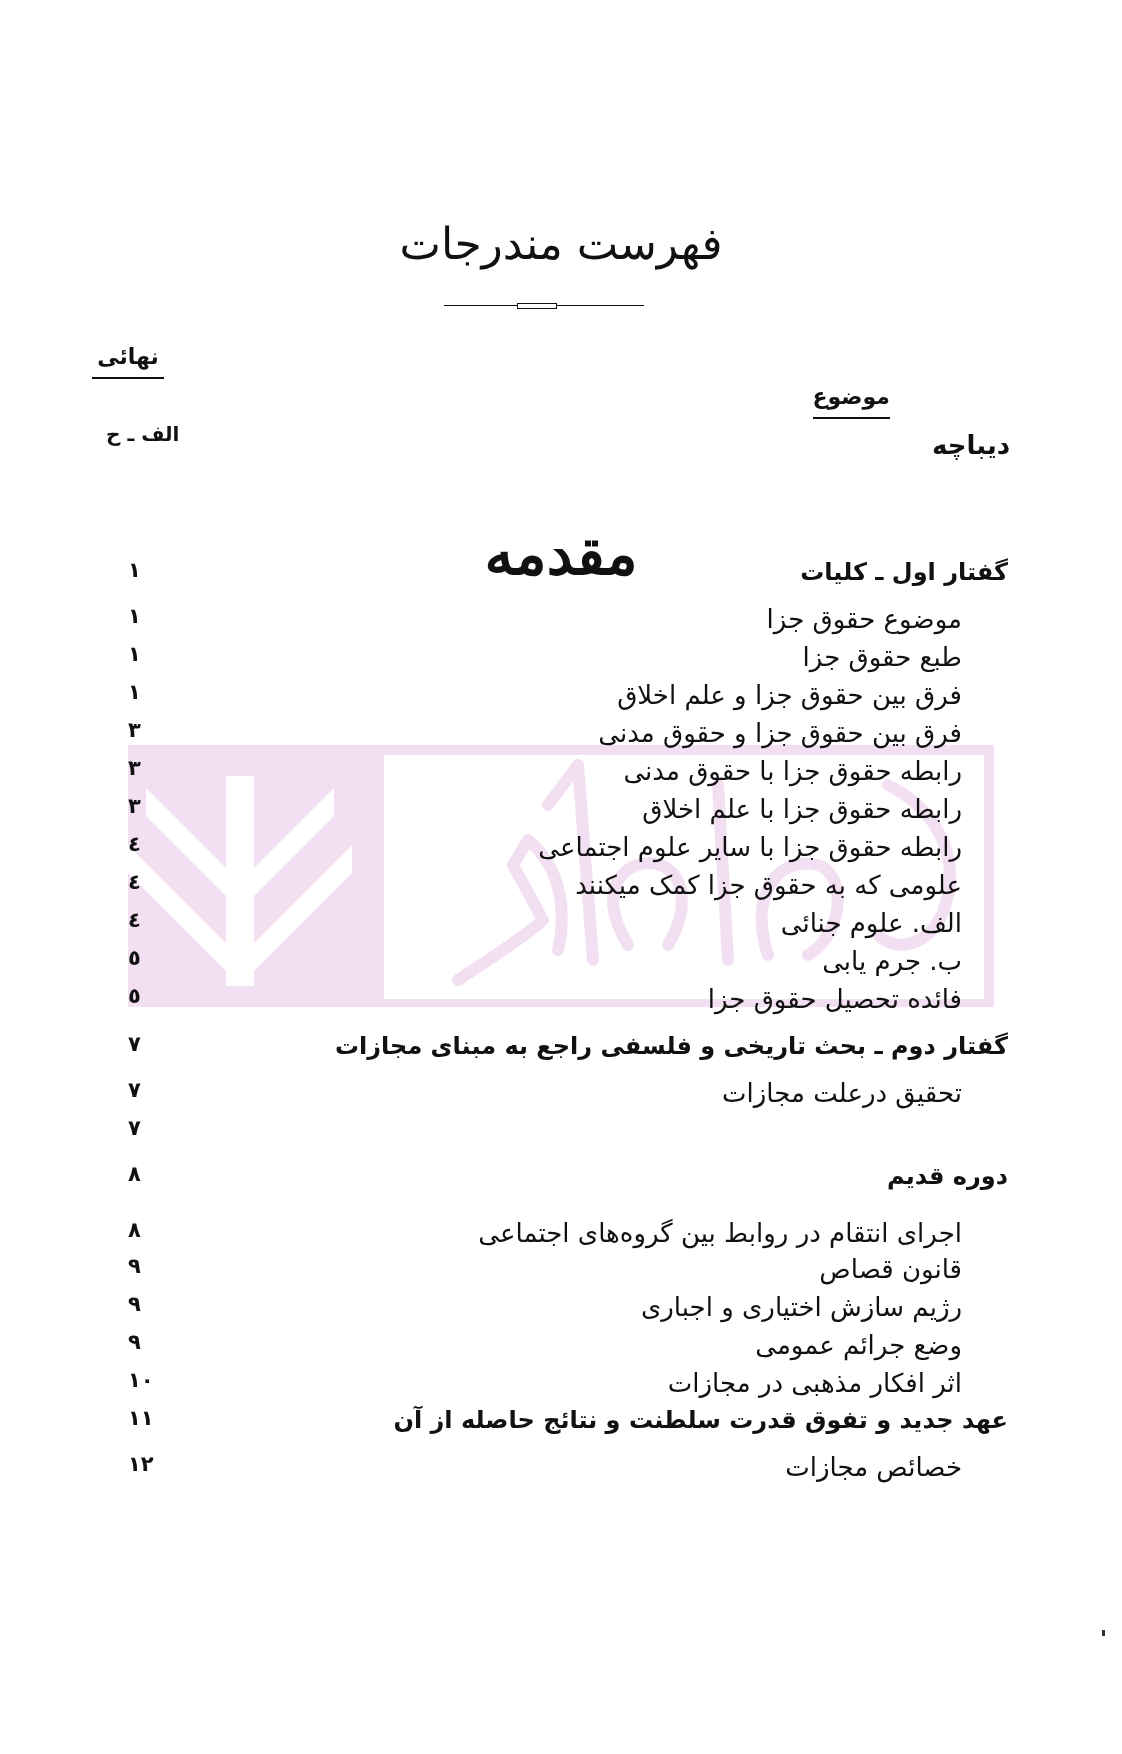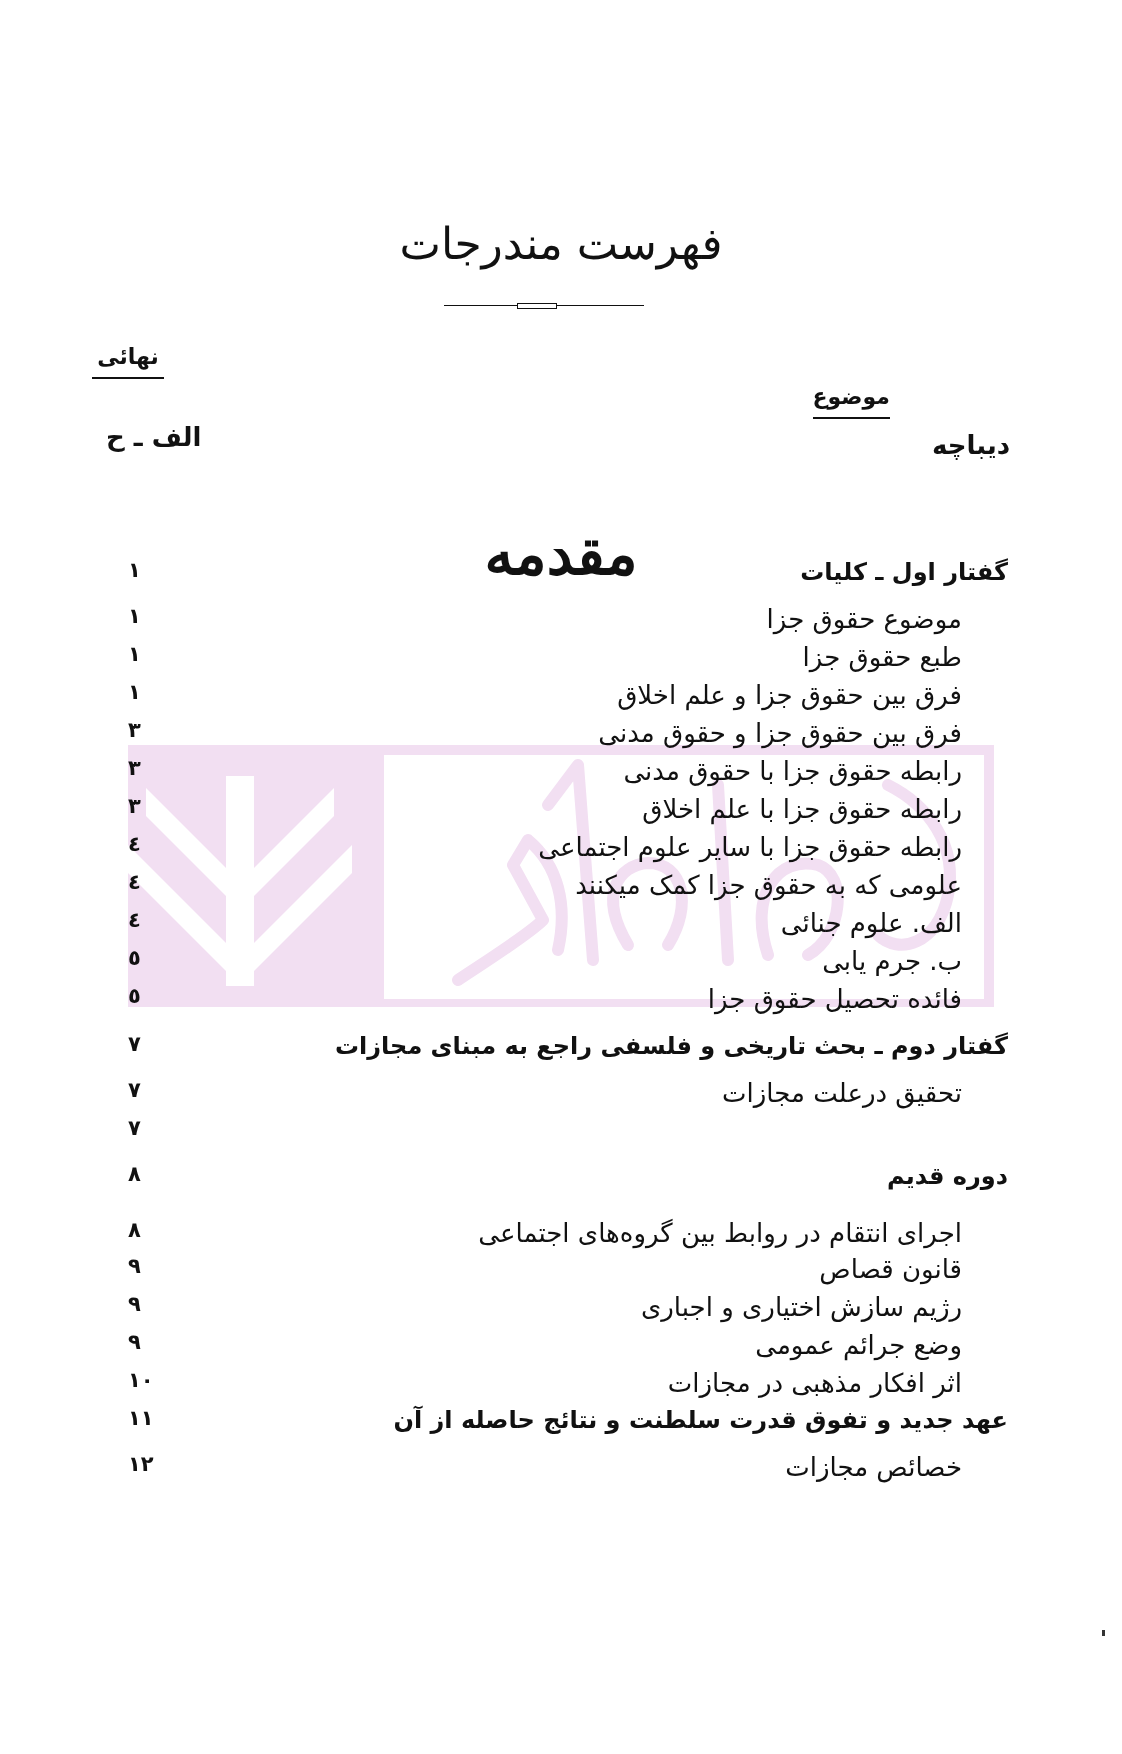--- a/index.html
+++ b/index.html
@@ -37,21 +37,21 @@
       border-bottom: 2px solid #111; padding-bottom: 8px;
     }
     .col-head.subject { top: 352px; right: 232px; margin-top: 32px; }
     .col-head.page-h { top: 344px; left: 92px; width: 72px; text-align: center; }
 
     .dibache {
       position: absolute; top: 430px; right: 112px; font-weight: bold; font-size: 26px;
       direction: rtl; z-index: 2;
     }
     .dibache-page {
-      position: absolute; top: 422px; left: 106px; font-weight: bold; font-size: 26px;
+      position: absolute; top: 422px; left: 106px; font-weight: bold; font-size: 20px;
       direction: rtl; z-index: 2;
     }
 
     .section-title {
       position: absolute; left: 0; width: 100%; top: 520px; text-align: center;
       font-family: "DejaVu Serif", serif; font-weight: bold; font-size: 58px; direction: rtl;
       z-index: 2;
     }
 
     .toc {

